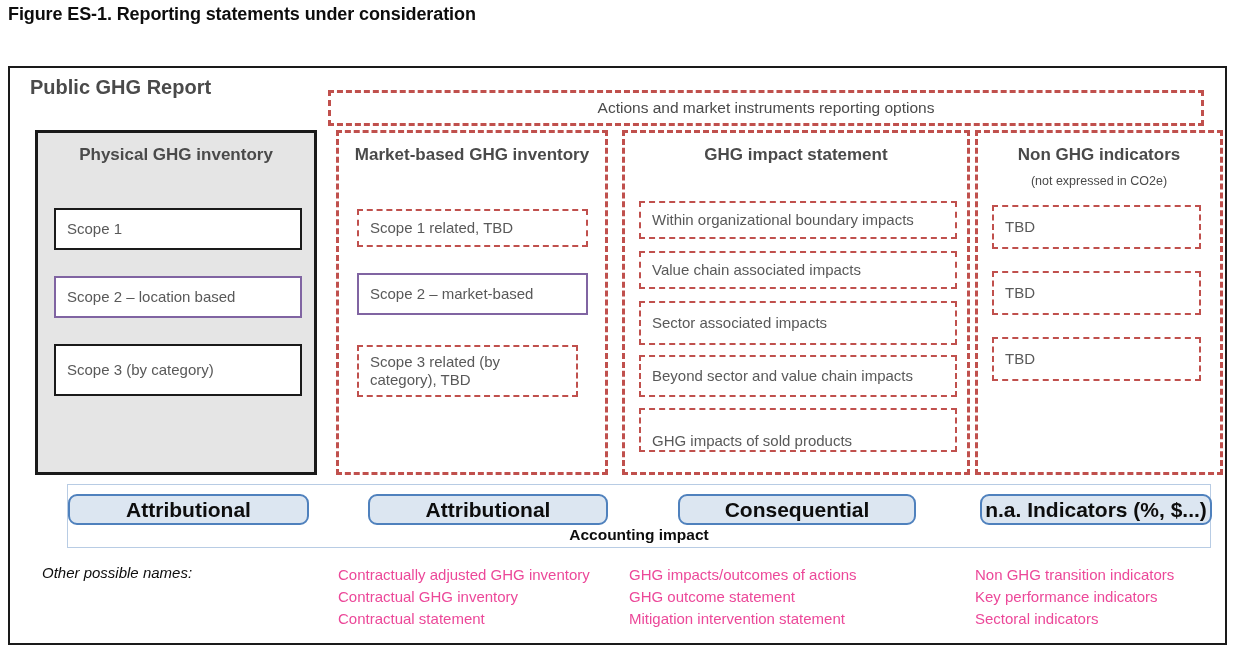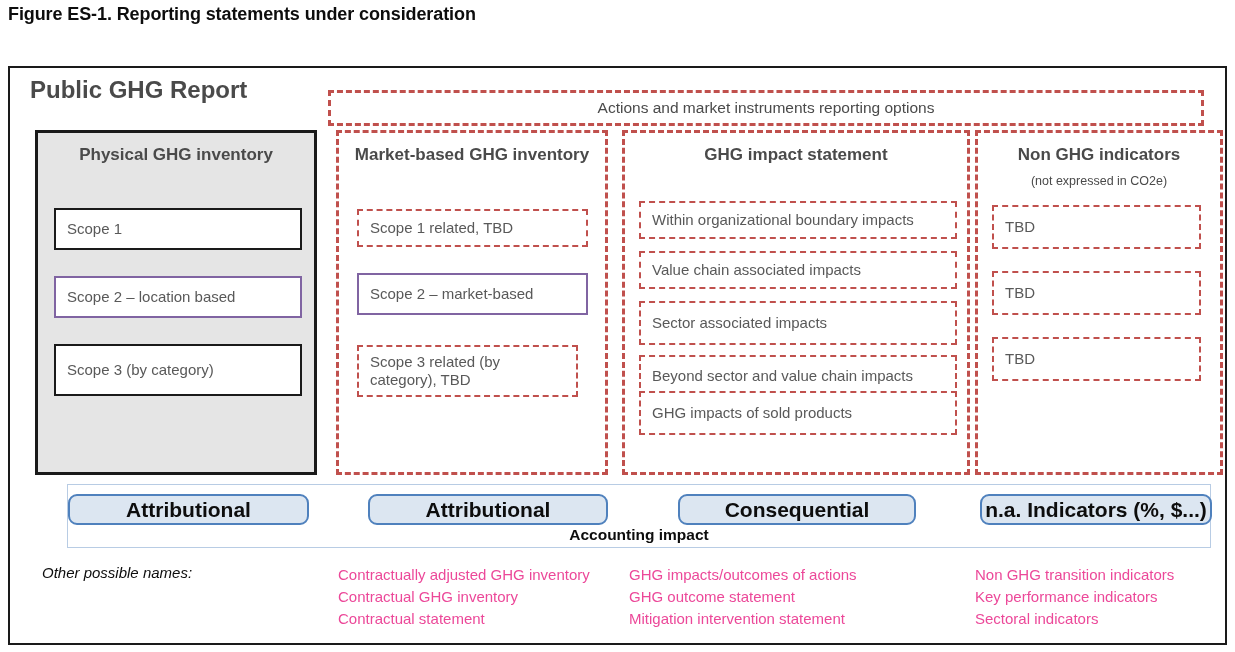--- a/index.html
+++ b/index.html
@@ -33,21 +33,21 @@
     position: absolute;
     left: 8px; top: 66px;
     width: 1219px; height: 579px;
     border: 2.5px solid #1a1a1a;
     background: #ffffff;
   }
 
   #report-title {
     position: absolute;
     left: 20px; top: 8px;
-    font-size: 24px;
+    font-size: 20px;
     font-weight: bold;
     color: #4a4a4a;
     white-space: nowrap;
   }
 
   
   #actions-banner {
     position: absolute;
     left: 318px; top: 22px;
     width: 876px; height: 36px;
@@ -140,21 +140,21 @@
   
   #mkt-s1 { left: 18px; top: 76px; width: 231px; height: 38px; }
   #mkt-s2 { left: 18px; top: 140px; width: 231px; height: 42px; }
   #mkt-s3 { left: 18px; top: 212px; width: 221px; height: 52px; }
 
   
   #imp-1 { left: 14px; top: 68px; width: 318px; height: 38px; }
   #imp-2 { left: 14px; top: 118px; width: 318px; height: 38px; }
   #imp-3 { left: 14px; top: 168px; width: 318px; height: 44px; }
   #imp-4 { left: 14px; top: 222px; width: 318px; height: 42px; }
-  #imp-5 { left: 14px; top: 258px; width: 318px; height: 44px; }
+  #imp-5 { left: 14px; top: 275px; width: 318px; height: 44px; align-items: flex-end; }
 
   
   #ngh-1 { left: 14px; top: 72px; width: 209px; height: 44px; }
   #ngh-2 { left: 14px; top: 138px; width: 209px; height: 44px; }
   #ngh-3 { left: 14px; top: 204px; width: 209px; height: 44px; }
 
   
   #acct-panel {
     position: absolute;
     left: 57px; top: 416px;

